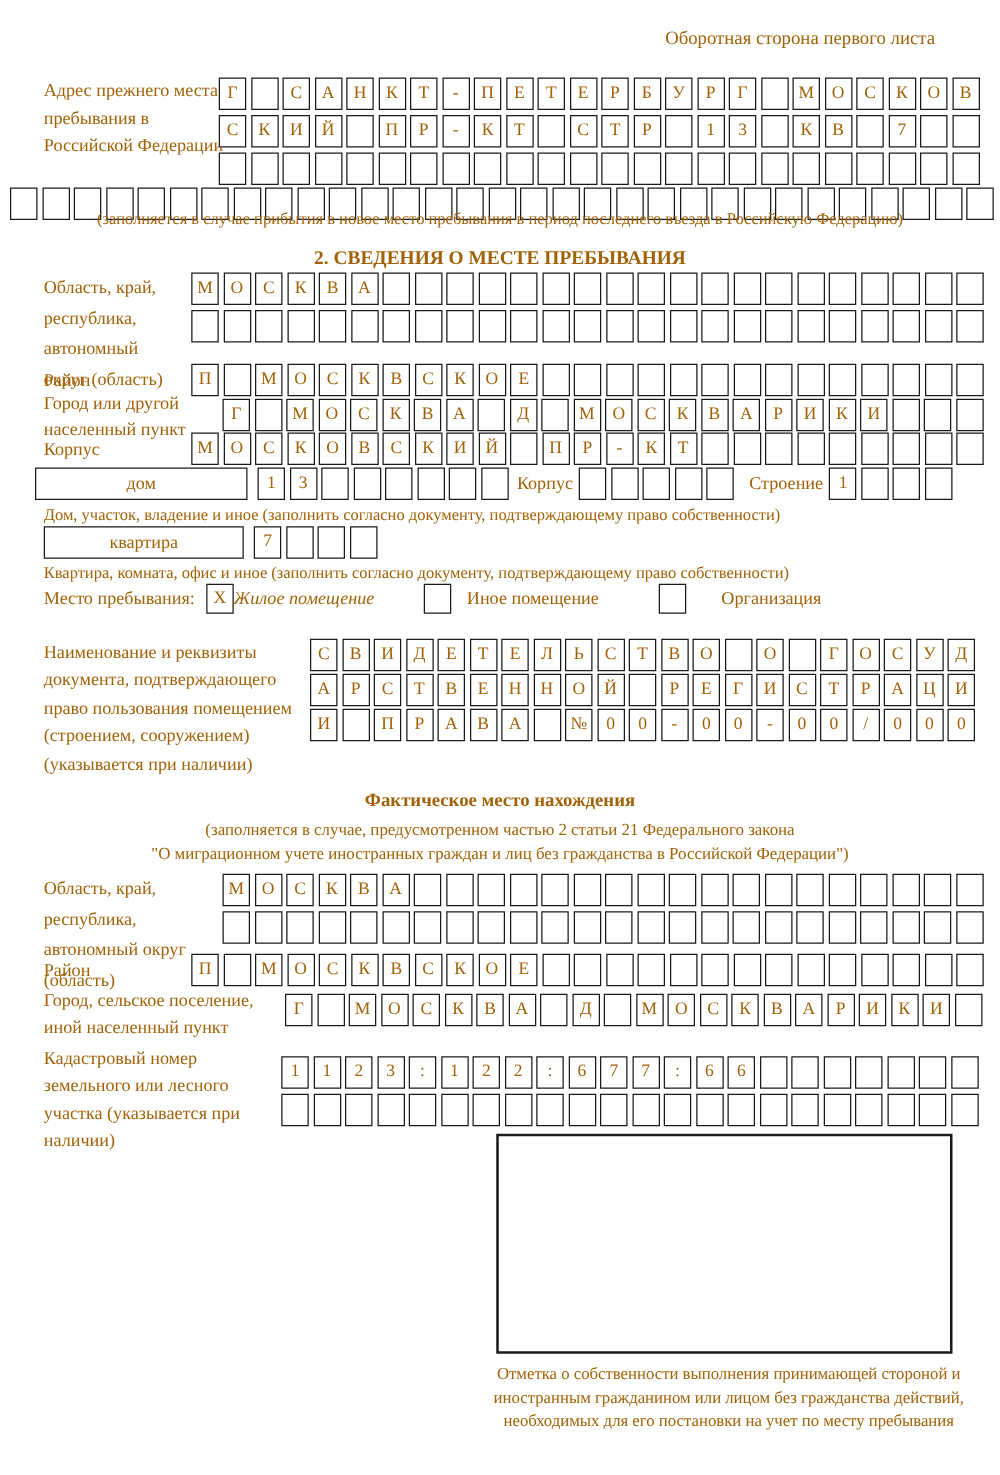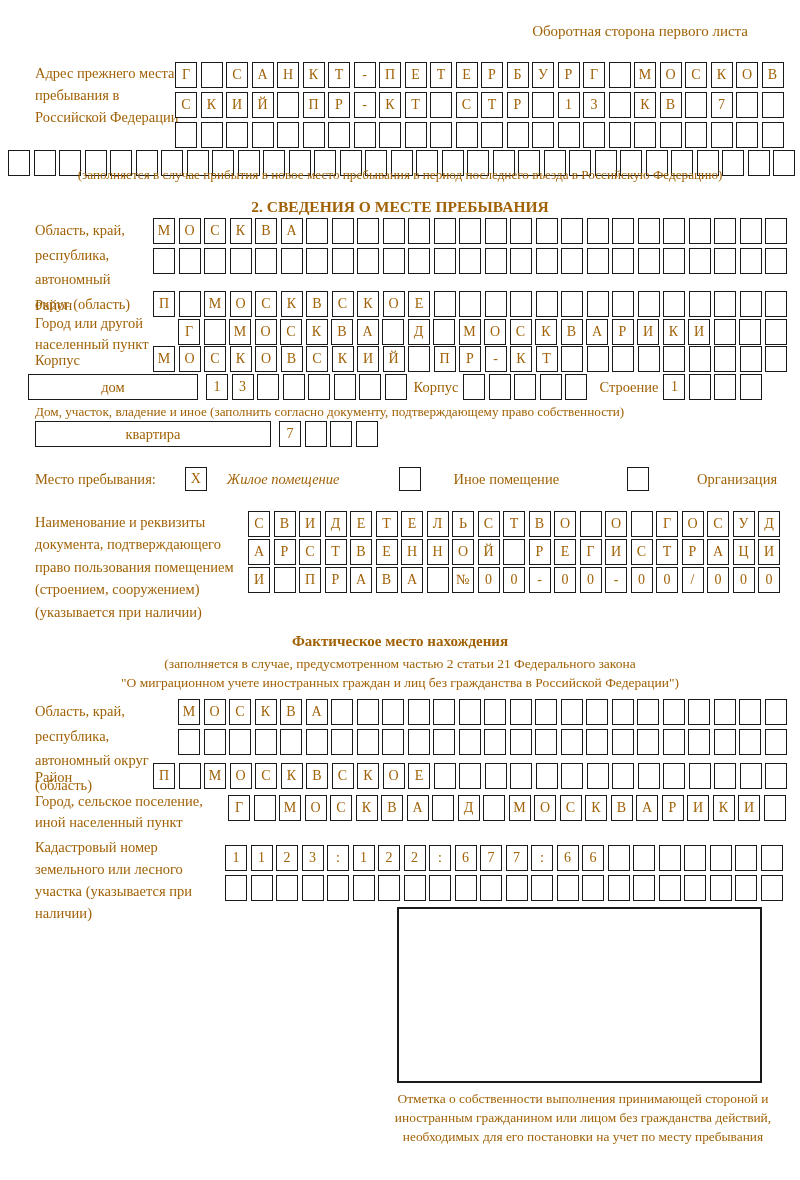--- a/index.html
+++ b/index.html
@@ -324,30 +324,31 @@
     <div class="cellrow inline" style="margin-left:5px;">
         <div class="cell">1</div>
         <div class="cell"></div>
         <div class="cell"></div>
         <div class="cell"></div>
       </div>
   </div>
   <div class="cap" style="top:404px; left:35px;">Дом, участок, владение и иное (заполнить согласно документу, подтверждающему право собственности)</div>
 
   <div class="flexrow" style="top:421px; left:35px;">
-    <div class="wbox" style="width:236px;">квартира</div>
+    <div class="wbox" style="width:160px;">квартира</div>
     <div class="cellrow inline" style="margin-left:8px;">
         <div class="cell">7</div>
         <div class="cell"></div>
         <div class="cell"></div>
         <div class="cell"></div>
       </div>
   </div>
-
-  <div class="flexrow" style="top:467px; left:35px;gap:20px;">
+  <div class="cap" style="top:450px; left:35px;">Квартира, комната, офис и иное (заполнить согласно документу, подтверждающему право собственности)</div>
+
+  <div class="flexrow" style="top:467px; left:35px;">
     <div class="inl">Место пребывания:</div>
     <div class="cb" style="margin-left:9px;">X</div>
     <div class="inl" style="margin-left:0;font-style:italic;">Жилое помещение</div>
     <div class="cb" style="margin-left:40px;"></div>
     <div class="inl" style="margin-left:12px;">Иное помещение</div>
     <div class="cb" style="margin-left:48px;"></div>
     <div class="inl" style="margin-left:28px;">Организация</div>
   </div>
 
   <div class="lbl" style="top:511px; left:35px; width:205px; line-height:22.4px;">Наименование и реквизиты документа, подтверждающего право пользования помещением (строением, сооружением) (указывается при наличии)</div>

